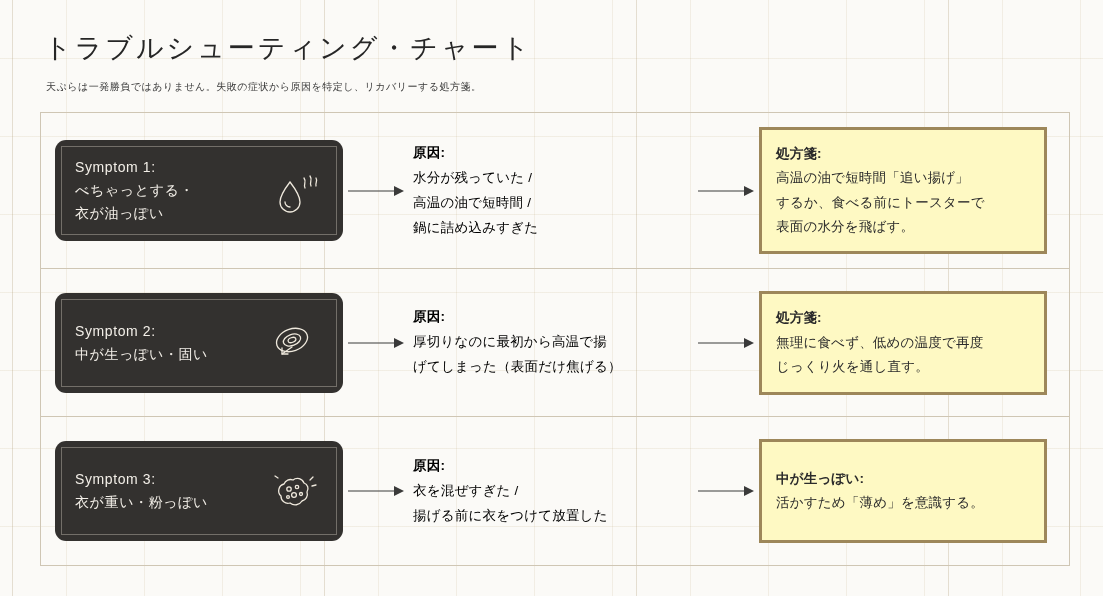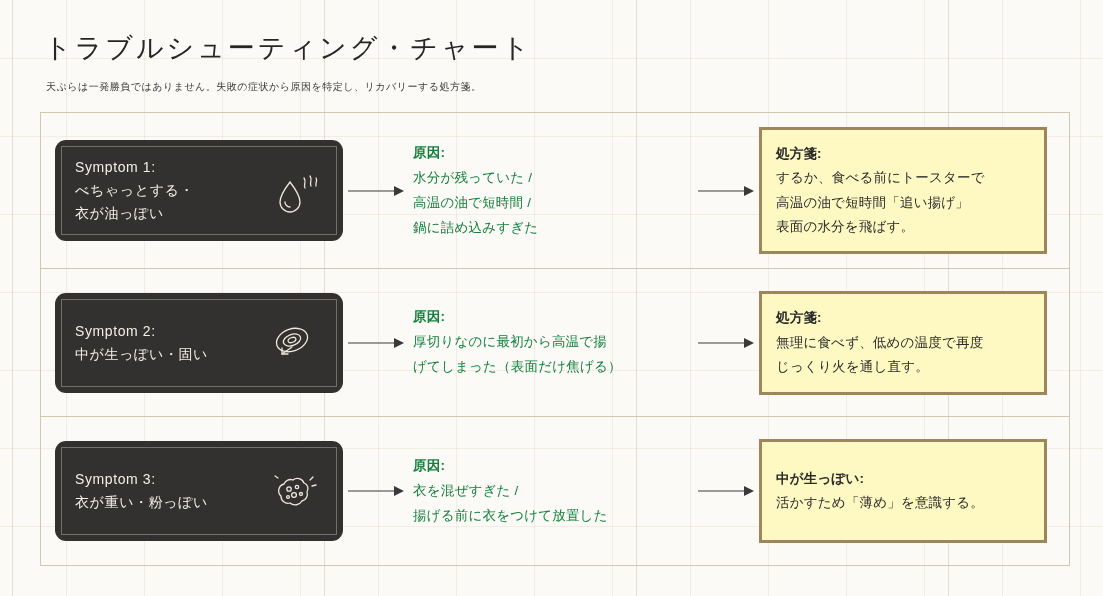--- a/index.html
+++ b/index.html
@@ -126,21 +126,21 @@
     justify-content: center;
   }
 
   
   .cause {
     flex: 0 0 auto;
     width: 276px;
     font-size: 13.5px;
     line-height: 1.85;
     letter-spacing: 0.2px;
-    color: #15803d;
+    color: #000000;
     padding: 0 4px;
   }
   .cause .head { font-weight: bold; display: block; }
 
   
   .remedy {
     flex: 0 0 auto;
     width: 288px;
     border: 3px solid #9d8css;
     border: 3px solid #9d875a;
@@ -207,22 +207,22 @@
 
       <div class="arrow">
         <svg width="56" height="16" viewBox="0 0 56 16">
           <line x1="0" y1="8" x2="46" y2="8" stroke="#3a3a3a" stroke-width="1.2"></line>
           <polygon points="46,3 56,8 46,13" fill="#3a3a3a"></polygon>
         </svg>
       </div>
 
       <div class="remedy">
         <span class="head">処方箋:</span>
+        <span class="body">高温の油で短時間「追い揚げ」</span>
         <span class="body">するか、食べる前にトースターで</span>
-        <span class="body">高温の油で短時間「追い揚げ」</span>
         <span class="body">表面の水分を飛ばす。</span>
       </div>
     </div>
 
     <div class="row">
       <div class="symptom">
         <span class="inner-frame"></span>
         <div class="symptom-text">
           <span class="lbl">Symptom 2:</span>
           <span class="lbl">中が生っぽい・固い</span>

